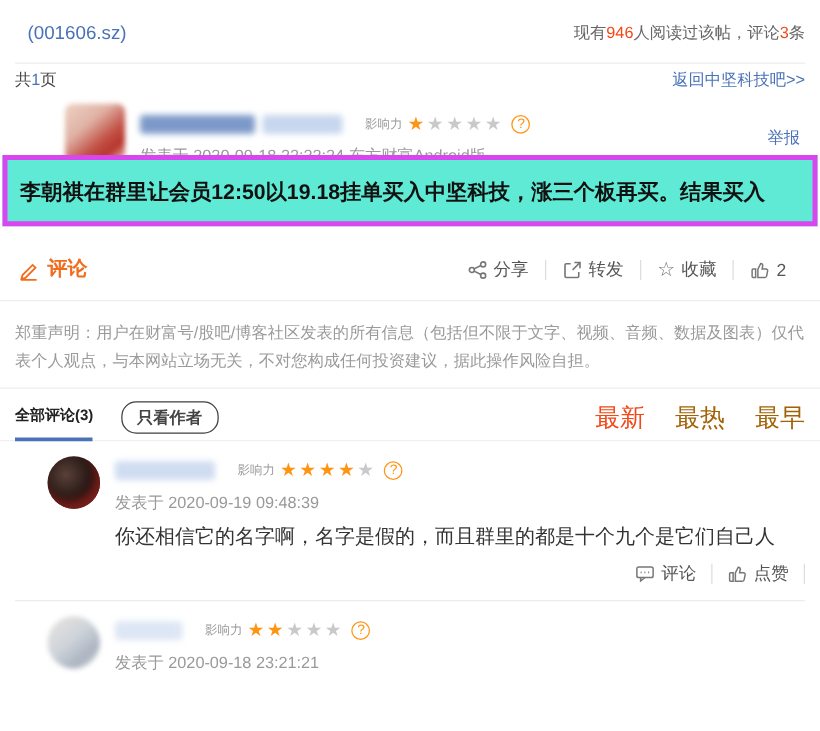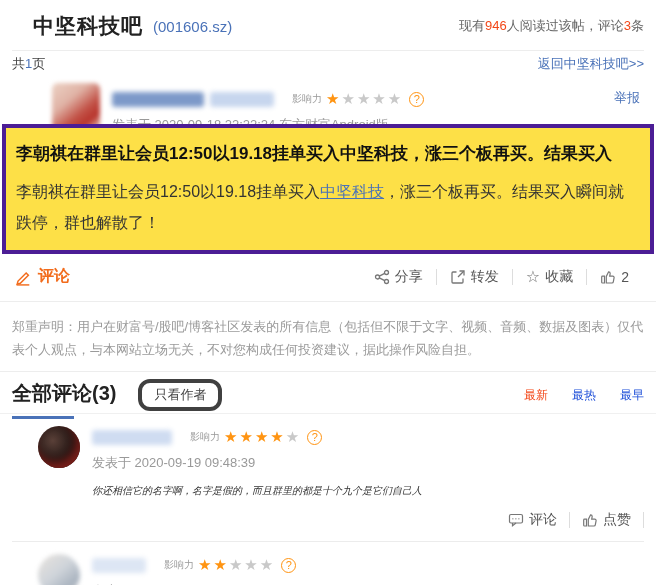--- a/index.html
+++ b/index.html
@@ -30,26 +30,26 @@
   .name-row { display:flex; align-items:center; height:20px; }
   .censor { border-radius:3px; filter:blur(2.5px); display:inline-block; height:15px; }
   .censor.c1 { width:92px; background:#7d99c9; }
   .censor.c2 { width:64px; background:#c7d6ee; margin-left:6px; }
   .influence { font-size:10px; color:#999; margin-left:18px; }
   .stars { letter-spacing:2px; font-size:15px; margin-left:4px; }
   .star.on { color:#ff9412; } .star.off { color:#c9c9c9; }
   .qmark { display:inline-block; width:15px; height:15px; line-height:13px; text-align:center;
     border:1px solid #ff9412; color:#ff9412; border-radius:50%; font-size:11px; margin-left:6px;
     vertical-align:-2px; }
-  .report { position:absolute; right:16px; top:12px; color:#4a72b8; font-size:13px; cursor:pointer; }
+  .report { position:absolute; right:16px; top:24px; color:#4a72b8; font-size:13px; cursor:pointer; }
   .post-date { font-size:13px; color:#999; margin:7px 0 0 0; height:14px; }
 
   
-  .red-box { position:relative; z-index:2; background:#fde047; margin:-7px 2px 0 2px;
-    border:4px solid #4c1d95; padding:14px 10px 12px 10px; }
+  .red-box { position:relative; z-index:2; background:#5eead4; margin:-7px 2px 12px 2px;
+    border:4px solid #d946ef; padding:14px 10px 12px 10px; }
   .post-title { font-size:17px; font-weight:700; color:#111; }
   .post-body { font-size:16px; color:#333; line-height:31px; margin-top:11px; }
   .post-body a { color:#4a72b8; text-decoration:underline; cursor:pointer; }
 
   
   .toolbar { display:flex; align-items:center; padding:12px 14px 10px 14px; }
   .tb-comment { display:flex; align-items:center; color:#f26c1d; font-size:16px; font-weight:700;
     cursor:pointer; }
   .tb-comment svg { margin-right:6px; }
   .tb-right { margin-left:auto; display:flex; align-items:center; font-size:14px; color:#555; }
@@ -59,54 +59,53 @@
   .tb-sep { width:1px; height:16px; background:#ddd; }
 
   .section-line { border-top:1px solid #ededed; margin:4px 0; }
 
   
   .disclaimer { font-size:13px; color:#9a9a9a; line-height:23px; padding:9px 12px 10px 12px; }
 
   
   .c-head { display:flex; align-items:center; padding:13px 12px 0 12px; height:42px;
     border-bottom:1px solid #f0f0f0; position:relative; }
-  .c-title { font-size:20px; font-weight:700; color:#222; position:relative; padding-bottom:12px; }
+  .c-title { font-size:12px; font-weight:700; color:#222; position:relative; padding-bottom:12px; }
   .c-title .underline { position:absolute; left:0; bottom:0; height:3px; width:62px; background:#4a72b8; }
-  .author-only { margin-left:22px; margin-bottom:8px; border:4px solid #404040; border-radius:12px;
-    background:#fff; color:#444; font-size:13px; padding:3px 12px; cursor:pointer; }
-  .sorts { margin-left:auto; display:flex; gap:24px; font-size:12px; padding-bottom:8px; }
-  .sort { color:#1d4ed8; cursor:pointer; }
+  .author-only { margin-left:22px; margin-bottom:8px; border:1px solid #404040; border-radius:12px;
+    background:#fff; color:#444; font-size:13px; padding:3px 12px; cursor:pointer;font-weight:bold; }
+  .sorts { margin-left:auto; display:flex; gap:24px; font-size:20px; padding-bottom:8px; }
+  .sort { color:#a16207; cursor:pointer; }
   .sort.active { color:#f34718; }
 
   .comment { display:flex; padding:12px 12px 0 12px; position:relative; }
   .c-avatar { width:42px; height:42px; border-radius:50%; margin-left:26px; flex:0 0 auto; }
   .c-avatar.dark { background:radial-gradient(circle at 35% 35%,#5a4038 0%,#201412 55%,#000 100%);
     box-shadow:inset -4px -6px 8px #7a1f1a; }
   .c-avatar.light { background:linear-gradient(140deg,#e9e4de 0%,#cfd4da 45%,#aab4c0 75%,#e8e4df 100%);
     filter:blur(2px); }
   .c-main { margin-left:12px; flex:1; }
   .c-name-row { display:flex; align-items:center; height:18px; margin-top:2px; }
   .censor.c3 { width:80px; background:#cfdcf1; }
   .censor.c4 { width:54px; background:#dde6f4; }
   .c-date { font-size:13px; color:#999; margin-top:8px; }
-  .c-text { font-size:10px; color:#333; margin-top:9px; line-height:20px;font-style:italic; }
+  .c-text { font-size:16px; color:#333; margin-top:9px; line-height:20px; }
   .c-actions { display:flex; justify-content:flex-end; align-items:center; font-size:14px;
     color:#555; margin-top:10px; padding-bottom:12px; }
   .c-act { display:flex; align-items:center; cursor:pointer; padding:0 12px; }
   .c-act svg { margin-right:5px; }
   .c-divider { border-top:1px solid #ececec; margin:0 12px; }
 
   svg.ic { display:block; }
 </style>
 </head>
 <body>
 
 <div class="topbar">
   <div class="topbar-row1">
-    <span class="bar-title">中坚科技吧</span>
     <span class="stock-code">(001606.sz)</span>
     <span class="read-stats"><span>现有</span><span class="num-orange">946</span><span>人阅读过该帖，评论</span><span class="num-orange">3</span><span>条</span></span>
   </div>
   <div class="hr"></div>
   <div class="topbar-row2">
     <span><span>共</span><span class="page-num">1</span><span>页</span></span>
     <span class="back-link">返回中坚科技吧&gt;&gt;</span>
   </div>
 </div>
 
@@ -120,21 +119,20 @@
       <span class="stars"><span class="star on">★</span><span class="star off">★</span><span class="star off">★</span><span class="star off">★</span><span class="star off">★</span></span>
       <span class="qmark">?</span>
     </div>
     <div class="post-date">发表于 2020-09-18 22:22:24 东方财富Android版</div>
   </div>
   <span class="report">举报</span>
 </div>
 
 <div class="red-box">
   <div class="post-title">李朝祺在群里让会员12:50以19.18挂单买入中坚科技，涨三个板再买。结果买入</div>
-  <div class="post-body"><span>李朝祺在群里让会员12:50以19.18挂单买入</span><a>中坚科技</a><span>，涨三个板再买。结果买入瞬间就跌停，群也解散了！</span></div>
 </div>
 
 <div class="toolbar">
   <span class="tb-comment">
     <svg class="ic" width="18" height="18" viewBox="0 0 20 20">
         <path d="M4.5 14.5l-1 3.5 3.5-1 9-9-2.5-2.5z" fill="none" stroke="#f26c1d" stroke-width="1.6"></path>
         <path d="M3 18.8h14" stroke="#f26c1d" stroke-width="1.6"></path>
       </svg>
     <span>评论</span>
   </span>

